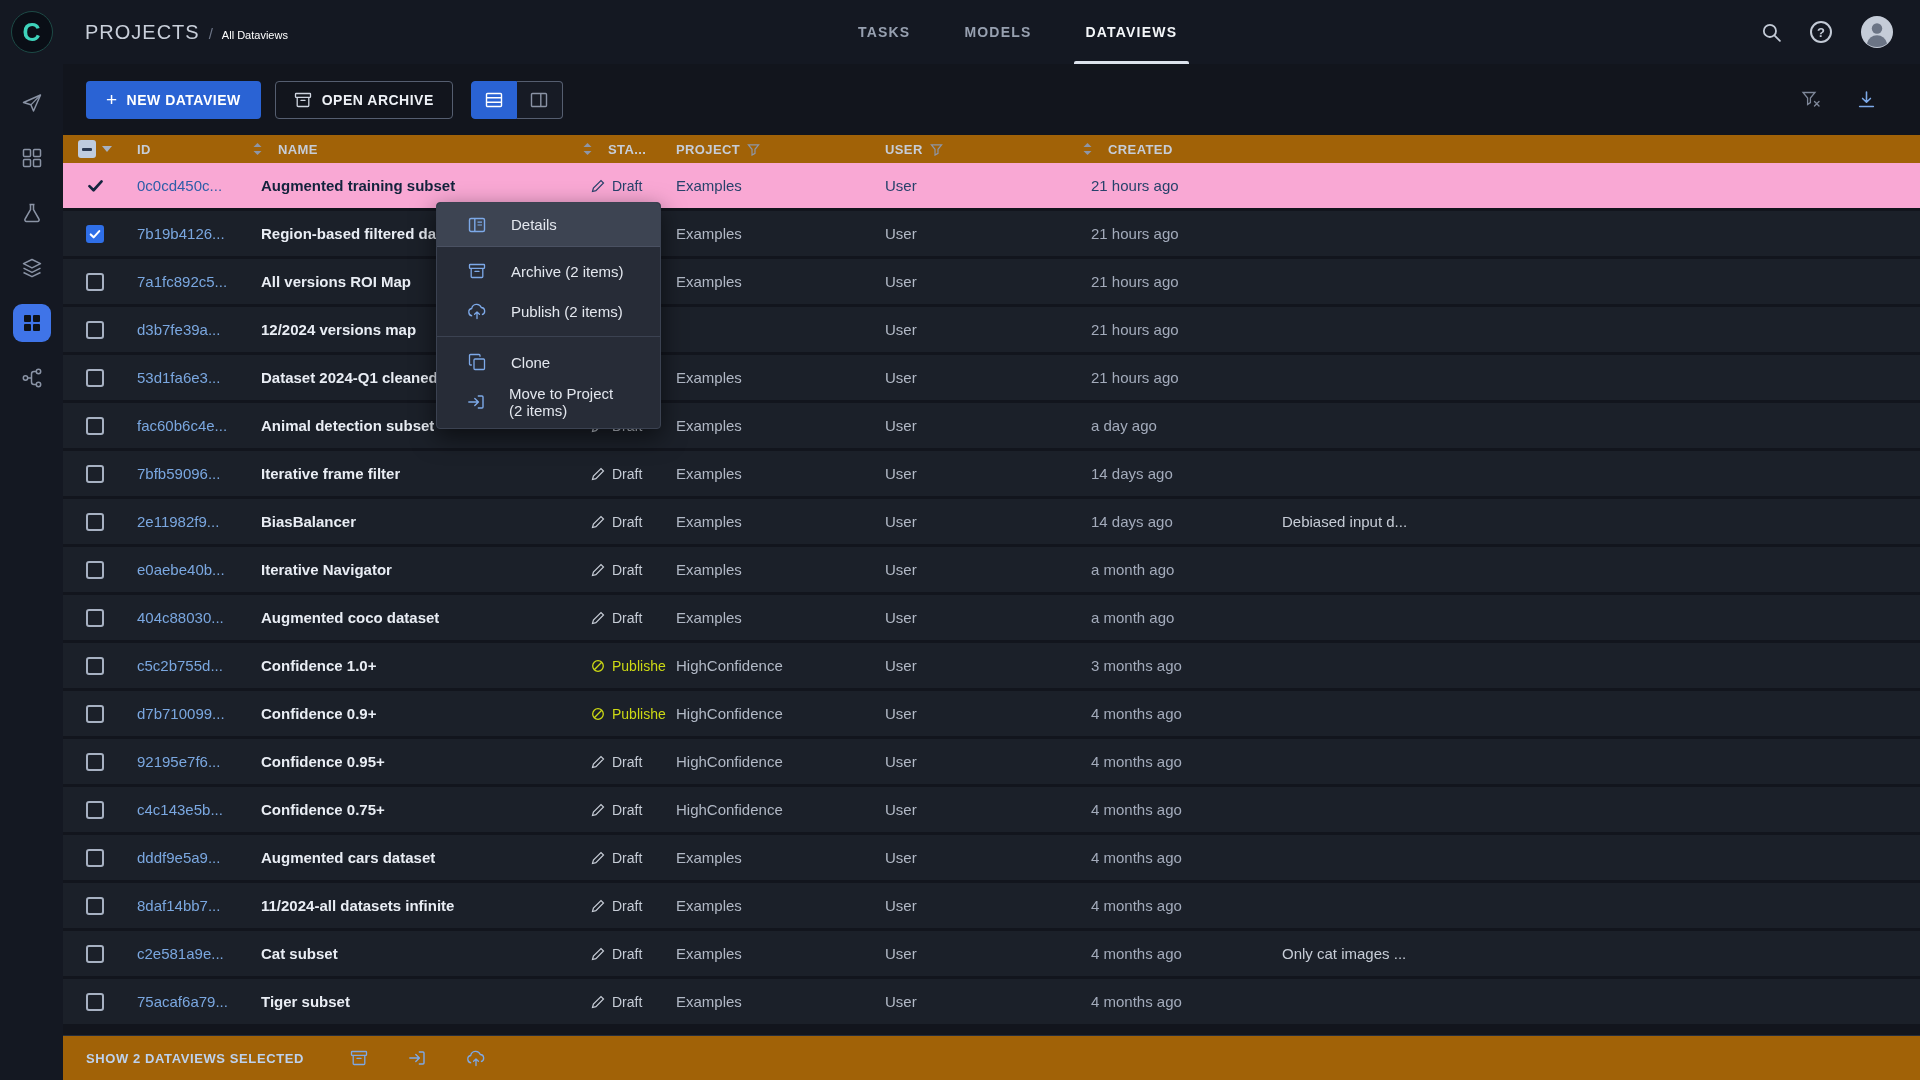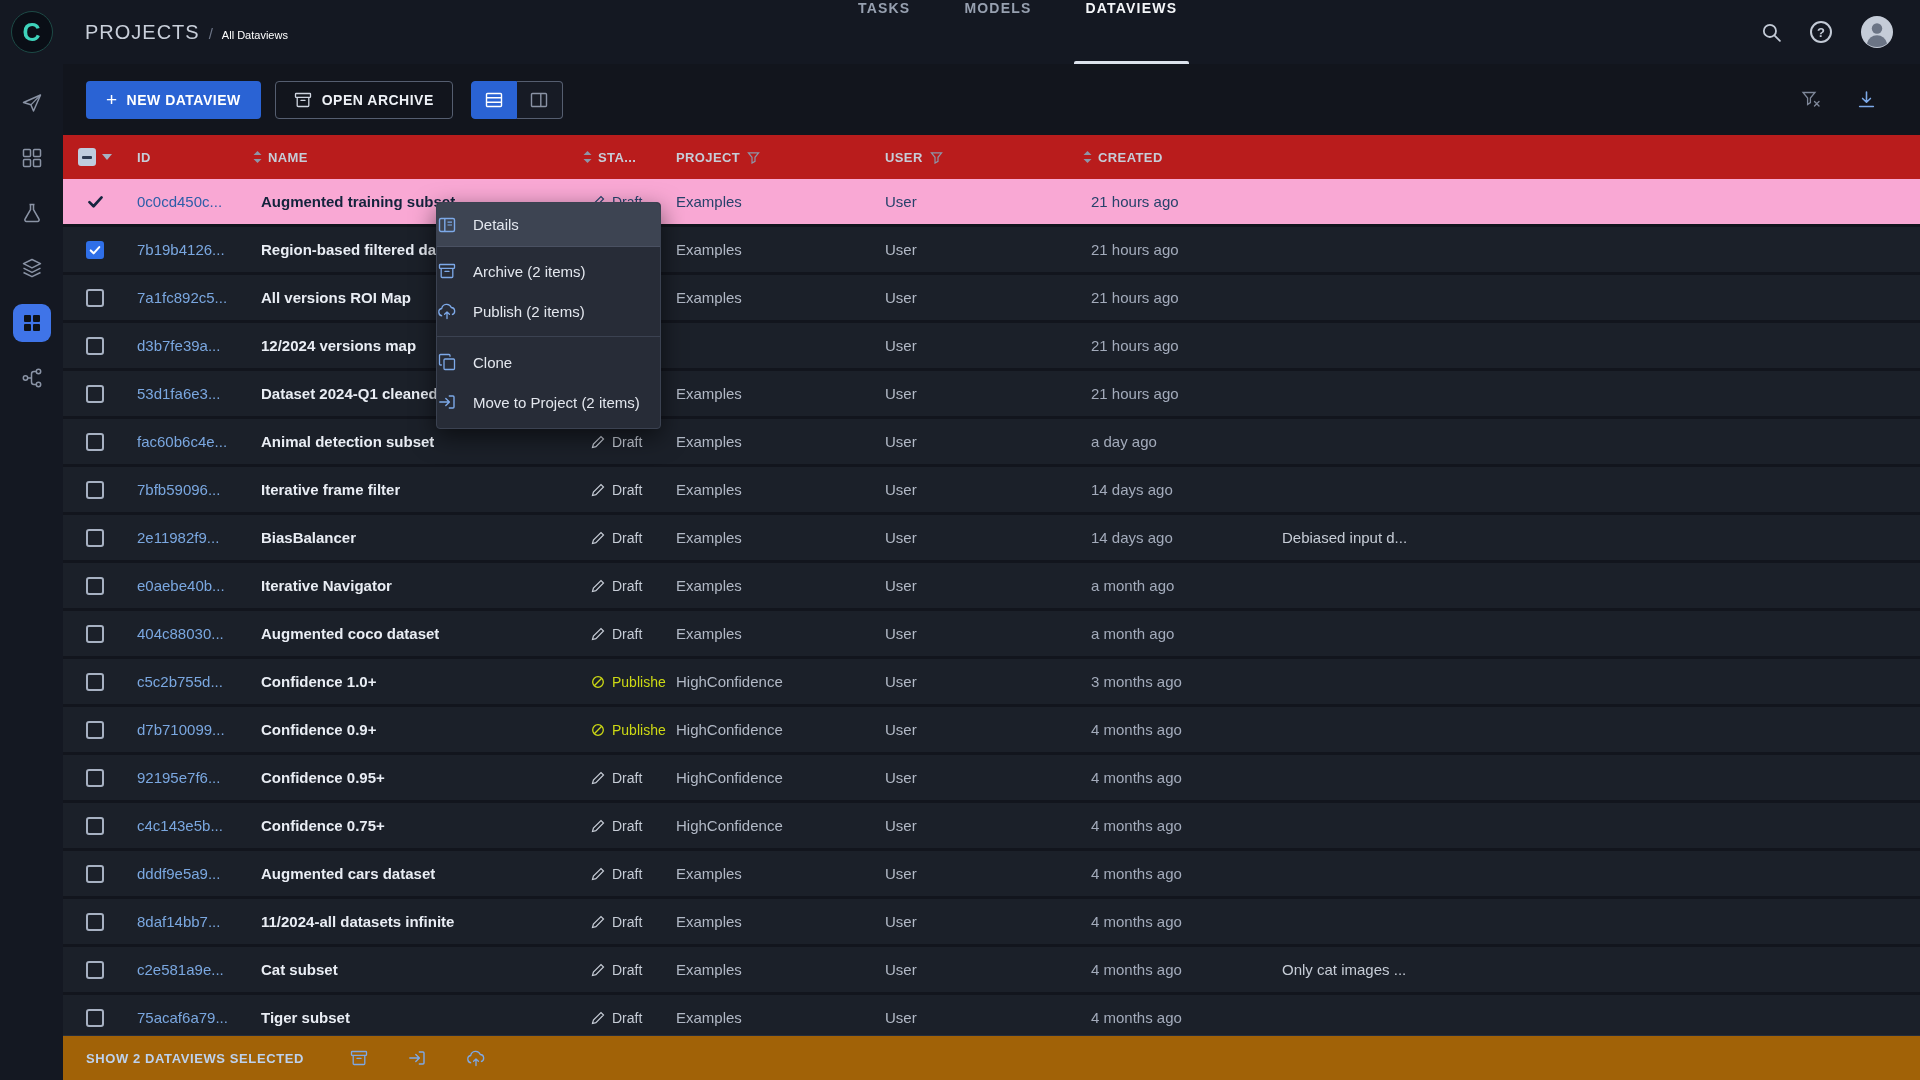--- a/index.html
+++ b/index.html
@@ -12,21 +12,21 @@
   
   .topbar{height:64px;background:#141822;display:flex;align-items:center;position:relative;flex:0 0 auto;z-index:5}
   .logo-wrap{width:63px;display:flex;justify-content:center}
   .logo-circle{width:42px;height:42px;border-radius:50%;background:#0a0e16;border:1px solid #1d4a46;display:flex;align-items:center;justify-content:center;cursor:pointer}
   .logo-letter{color:#3ed3bb;font-size:25px;font-weight:bold;line-height:1}
   .breadcrumb{margin-left:22px;display:flex;align-items:baseline}
   .bc-root{color:#c9cfda;font-size:20px;letter-spacing:1px;cursor:pointer}
   .bc-sep{color:#6e7689;margin:0 9px;font-size:15px}
   .bc-current{color:#fff;font-size:11px;cursor:pointer}
   .tabs{position:absolute;left:858px;top:0;height:100%;display:flex;gap:54px}
-  .tab{height:100%;display:flex;position:relative;font-size:14px;font-weight:bold;letter-spacing:1.2px;color:#97a0b0;cursor:pointer}
+  .tab{height:100%;display:flex;align-items:center;position:relative;font-size:14px;font-weight:bold;letter-spacing:1.2px;color:#97a0b0;cursor:pointer}
   .tab.active{color:#f4f6f9}
   .tab.active::after{content:"";position:absolute;left:-12px;right:-12px;bottom:0;height:3px;background:#dbe2ec;border-radius:2px 2px 0 0}
   .topbar-right{position:absolute;right:0;top:0;height:100%;display:flex;align-items:center;gap:28px;padding-right:26px}
   .icon-btn{color:#c3cad6;display:flex;cursor:pointer}
   .help-circle{width:22px;height:22px;border:2px solid #c3cad6;border-radius:50%;display:flex;align-items:center;justify-content:center;font-size:13px;font-weight:bold;color:#c3cad6;cursor:pointer}
   .avatar{display:flex;cursor:pointer}
 
   
   .body-row{display:flex;flex:1;min-height:0}
   .sidebar{width:63px;background:#141822;display:flex;flex-direction:column;align-items:center;padding-top:20px;gap:17px;flex:0 0 auto}
@@ -46,23 +46,23 @@
   .toggle-btn{width:46px;height:38px;display:flex;align-items:center;justify-content:center;background:#171b25;border:1px solid #555e70;color:#8a93a5;cursor:pointer}
   .toggle-btn.active{background:#2a63d4;border-color:#2a63d4;color:#fff}
   .toggle-btn:first-child{border-radius:4px 0 0 4px}
   .toggle-btn:last-child{border-radius:0 4px 4px 0;border-left:none}
   .toolbar-right{margin-left:auto;display:flex;align-items:center;gap:36px;padding-right:44px}
   .filterx-btn{color:#7e8799;display:flex;cursor:pointer}
   .download-btn{color:#7da9e8;display:flex;cursor:pointer}
 
   
   .grid-cols{display:grid;grid-template-columns:64px 124px 330px 85px 209px 206px 191px minmax(0,1fr);align-items:center}
-  .table-head{height:44px;background:#b91c1c;flex:0 0 auto}
+  .table-head{height:28px;background:#a16207;flex:0 0 auto}
   .th{display:flex;align-items:center;font-size:13px;font-weight:bold;letter-spacing:.4px;color:#c6cdd8;padding:0 10px;white-space:nowrap;overflow:hidden;cursor:pointer}
-  .th.sortable{padding-left:1px;gap:5px}
+  .th.sortable{padding-left:1px;gap:15px}
   .sort-icon{color:#8d96a8;display:flex}
   .filter-icon{color:#8d96a8;margin-left:7px;display:flex}
   .th-select{justify-content:center;gap:6px;padding:0;cursor:default}
 
   .checkbox{width:18px;height:18px;border:2px solid #a7b1c2;border-radius:3px;display:flex;align-items:center;justify-content:center;cursor:pointer;color:#fff;flex:0 0 auto;background:transparent}
   .checkbox.checked{background:#2f6fe8;border-color:#2f6fe8}
   .checkbox.indeterminate{background:#bfccdf;border-color:#bfccdf}
   .dash{width:10px;height:3px;background:#2b3952;border-radius:1px}
   .caret{color:#a7b1c2;display:flex;cursor:pointer}
   .check-active{color:#15253f;display:flex;cursor:pointer}
@@ -86,21 +86,21 @@
   .tr.active .col-status{color:#27426b}
 
   
   .footer{height:45px;background:#a16207;border-top:1px solid #262d3b;display:flex;align-items:center;padding-left:23px;flex:0 0 auto}
   .footer-label{font-size:13px;font-weight:bold;letter-spacing:.6px;color:#bdd2ee;cursor:pointer}
   .footer-actions{display:flex;gap:40px;margin-left:46px;align-items:center}
   .f-icon{color:#7da9e8;cursor:pointer;display:flex}
 
   
   .context-menu{position:absolute;left:436px;top:202px;width:225px;background:#272c37;border:1px solid #3b4251;border-radius:4px;box-shadow:0 8px 24px rgba(0,0,0,.55);z-index:40;padding-bottom:6px}
-  .menu-item{height:40px;display:flex;align-items:center;padding:0 0;gap:16px;font-size:15px;color:#e3e7ee;cursor:pointer}
+  .menu-item{height:40px;display:flex;align-items:center;padding:0 30px;gap:24px;font-size:15px;color:#e3e7ee;cursor:pointer}
   .menu-item.highlighted{height:44px;background:#3d4452;border-bottom:1px solid #4a5162;border-radius:4px 4px 0 0;margin-bottom:4px}
   .menu-icon{color:#7da9e8;display:flex;width:20px;justify-content:center}
   .menu-divider{height:1px;background:#3b4251;margin:5px 0}
 </style>
 </head>
 <body>
 
 <div class="app">
 
   <header class="topbar">

